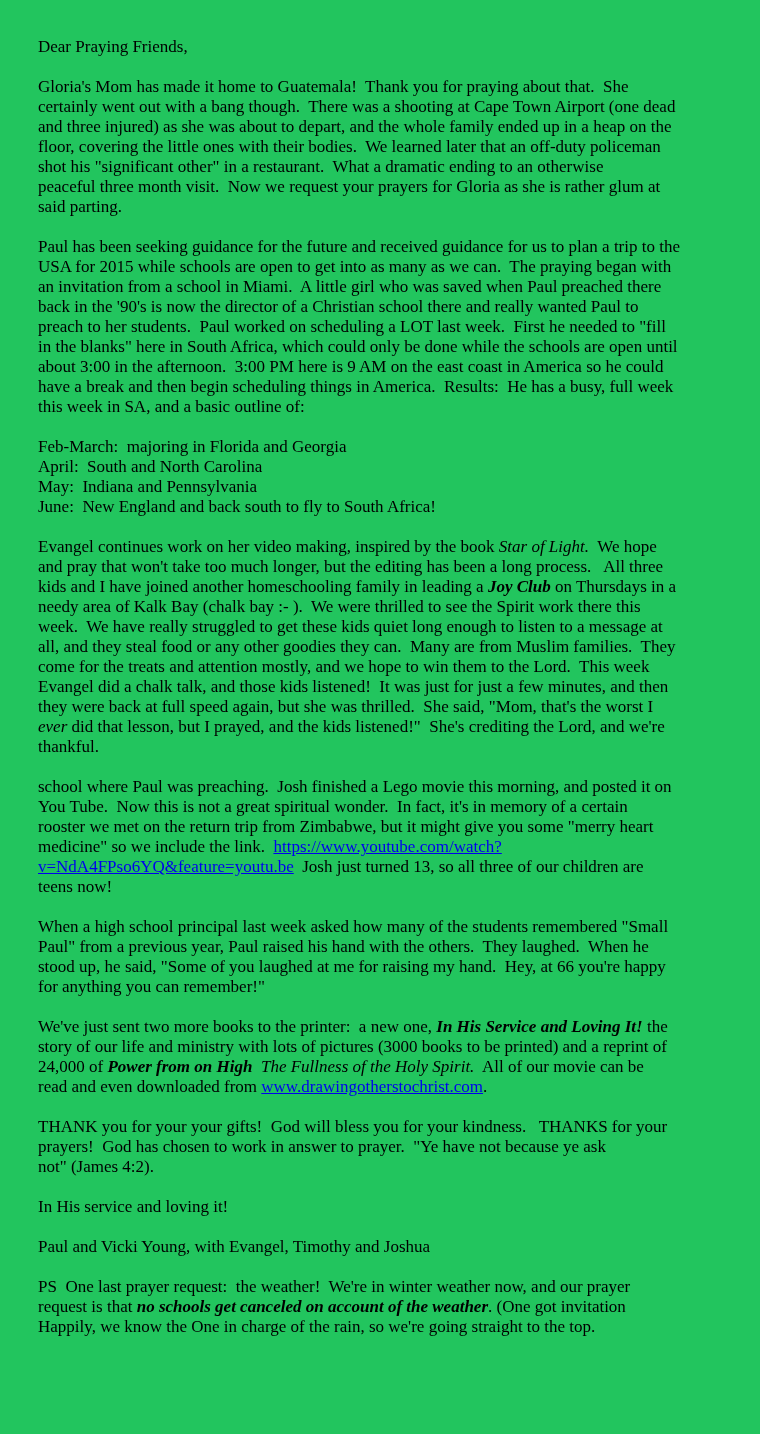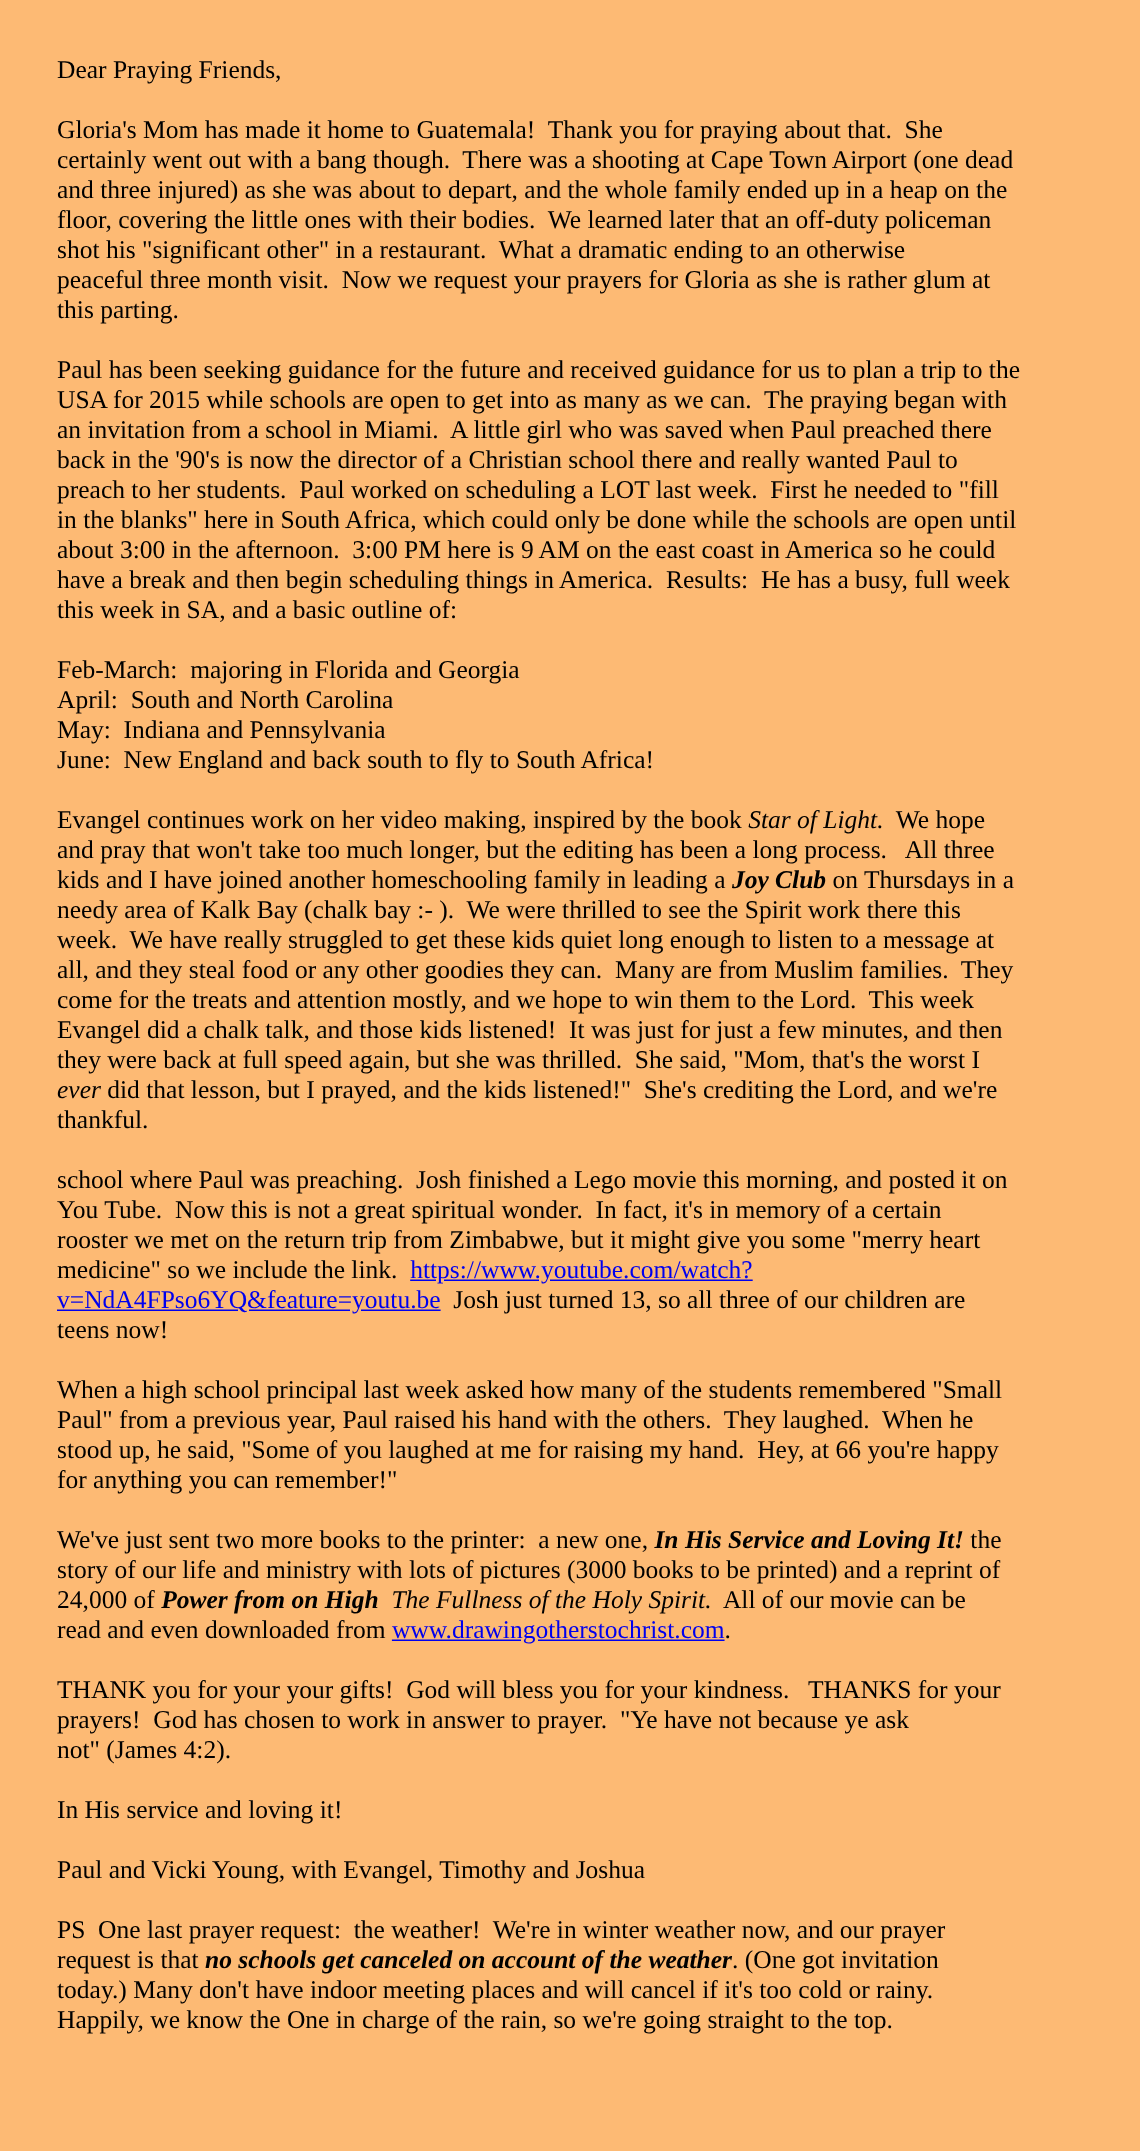--- a/index.html
+++ b/index.html
@@ -3,21 +3,21 @@
 <meta charset="utf-8">
 <style>
   html, body {
     margin: 0;
     padding: 0;
     background: #ffffff;
   }
   .page {
     width: 760px;
     height: 1434px;
-    background: #fdba74;
+    background: #22c55e;
     box-sizing: border-box;
     padding: 37px 12px 0 38px;
     overflow: hidden;
     font-family: "Liberation Serif", "DejaVu Serif", serif;
     font-size: 17px;
     line-height: 20px;
     color: #000000;
   }
   .para {
     margin: 0 0 20px 0;
@@ -43,21 +43,21 @@
       <div class="para">
         <div class="line"><span>Dear Praying Friends,</span></div>
       </div>
       <div class="para">
         <div class="line"><span>Gloria's Mom has made it home to Guatemala!  Thank you for praying about that.  She</span></div>
         <div class="line"><span>certainly went out with a bang though.  There was a shooting at Cape Town Airport (one dead</span></div>
         <div class="line"><span>and three injured) as she was about to depart, and the whole family ended up in a heap on the</span></div>
         <div class="line"><span>floor, covering the little ones with their bodies.  We learned later that an off-duty policeman</span></div>
         <div class="line"><span>shot his "significant other" in a restaurant.  What a dramatic ending to an otherwise</span></div>
         <div class="line"><span>peaceful three month visit.  Now we request your prayers for Gloria as she is rather glum at</span></div>
-        <div class="line"><span>this parting.</span></div>
+        <div class="line"><span>said parting.</span></div>
       </div>
       <div class="para">
         <div class="line"><span>Paul has been seeking guidance for the future and received guidance for us to plan a trip to the</span></div>
         <div class="line"><span>USA for 2015 while schools are open to get into as many as we can.  The praying began with</span></div>
         <div class="line"><span>an invitation from a school in Miami.  A little girl who was saved when Paul preached there</span></div>
         <div class="line"><span>back in the '90's is now the director of a Christian school there and really wanted Paul to</span></div>
         <div class="line"><span>preach to her students.  Paul worked on scheduling a LOT last week.  First he needed to "fill</span></div>
         <div class="line"><span>in the blanks" here in South Africa, which could only be done while the schools are open until</span></div>
         <div class="line"><span>about 3:00 in the afternoon.  3:00 PM here is 9 AM on the east coast in America so he could</span></div>
         <div class="line"><span>have a break and then begin scheduling things in America.  Results:  He has a busy, full week</span></div>
@@ -109,17 +109,16 @@
       </div>
       <div class="para">
         <div class="line"><span>In His service and loving it!</span></div>
       </div>
       <div class="para">
         <div class="line"><span>Paul and Vicki Young, with Evangel, Timothy and Joshua</span></div>
       </div>
       <div class="para">
         <div class="line"><span>PS  One last prayer request:  the weather!  We're in winter weather now, and our prayer</span></div>
         <div class="line"><span>request is that </span><span class="b">no schools get canceled on account of the weather</span><span>. (One got invitation</span></div>
-        <div class="line"><span>today.) Many don't have indoor meeting places and will cancel if it's too cold or rainy.</span></div>
         <div class="line"><span>Happily, we know the One in charge of the rain, so we're going straight to the top.</span></div>
       </div>
     </div>
 </div>
 
 </body></html>

